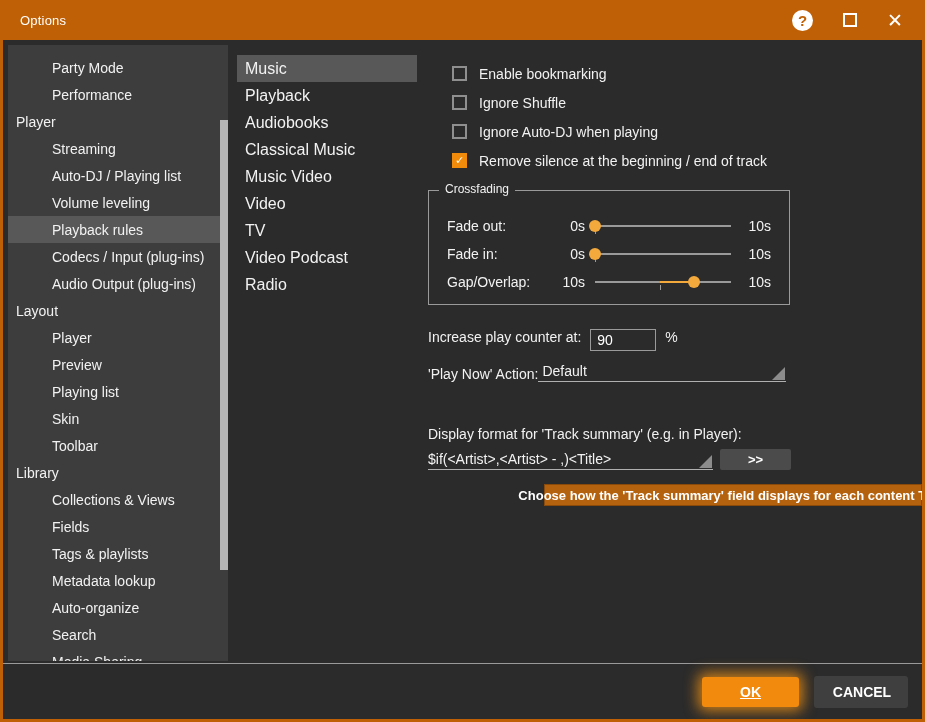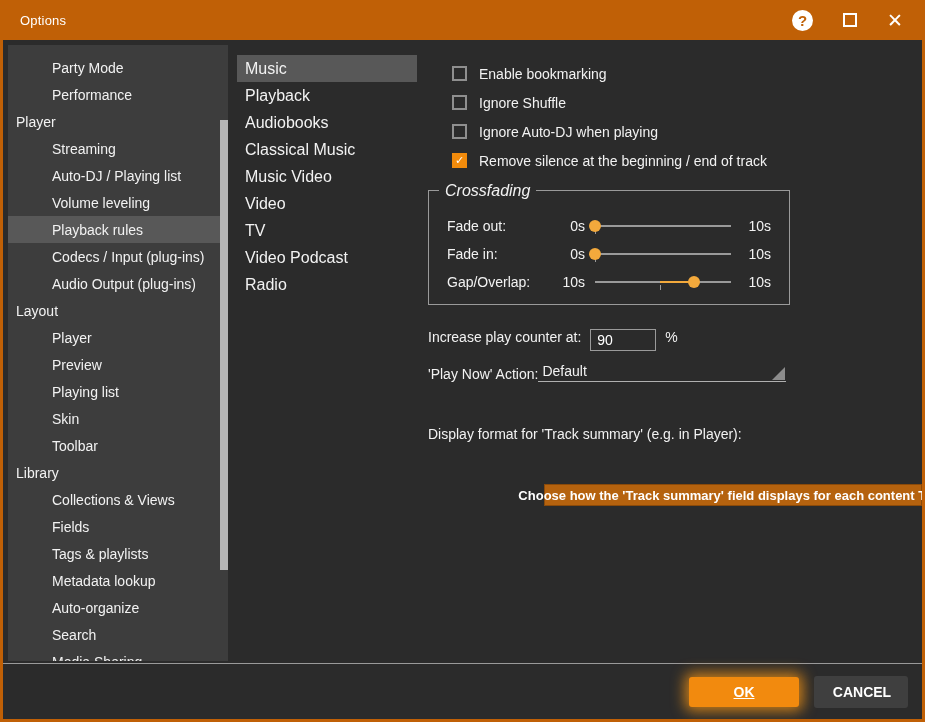--- a/index.html
+++ b/index.html
@@ -35,21 +35,21 @@
 
   
   .main{position:absolute;left:425px;top:0;right:0;height:623px;color:#f2f2f2;font-size:14px;}
   .cb-group{position:absolute;top:19px;left:0;margin-left:24px;}
   .cb-row{display:flex;align-items:center;height:29px;cursor:pointer;}
   .cb{width:15px;height:15px;border:2px solid #8f8f8f;margin-right:12px;flex:0 0 15px;display:flex;align-items:center;justify-content:center;}
   .cb.checked{border-color:#f18b0c;background:#f18b0c;color:#fff;font-size:11px;font-weight:700;line-height:1;}
 
   
   .fieldset{position:absolute;top:150px;left:0;width:362px;height:115px;border:1px solid #9a9a9a;padding:21px 18px 0 18px;}
-  .legend{position:absolute;top:-9px;left:10px;background:#2b2b2b;padding:0 6px;font-size:16px;color:#f2f2f2;font-style:italic;}
+  .legend{position:absolute;top:-9px;left:10px;background:#2b2b2b;padding:0 6px;font-size:12px;color:#f2f2f2;}
   .sl-row{display:flex;align-items:center;height:28px;}
   .sl-label{flex:0 0 106px;}
   .sl-val{flex:0 0 32px;text-align:right;}
   .sl-val.right{flex:0 0 30px;}
   .sl-track{position:relative;flex:1;height:14px;margin:0 10px;cursor:pointer;}
   .sl-line{position:absolute;left:0;right:0;top:6px;height:2px;background:#9a9a9a;}
   .sl-fill{position:absolute;top:6px;height:2px;background:#f3a93c;}
   .sl-tick{position:absolute;top:10px;width:1px;height:5px;background:#9a9a9a;}
   .sl-thumb{position:absolute;top:1px;width:12px;height:12px;border-radius:50%;background:#f3a93c;transform:translateX(-50%);cursor:grab;}
 
@@ -64,21 +64,21 @@
   .fmt-label{position:absolute;top:386px;left:0;}
   .row-format{position:absolute;top:408px;left:0;display:flex;align-items:center;}
   .dd-format{width:285px;padding-left:0;}
   .btn-more{width:71px;height:21px;margin-left:7px;background:#4b4b4b;border:none;border-radius:2px;color:#fff;font-size:13px;font-weight:700;cursor:pointer;line-height:1;}
 
   .tooltip{position:absolute;top:444px;left:116px;right:0;height:22px;background:#b5620e;border:1px solid #8a4a0a;color:#fff;font-size:13px;font-weight:700;display:flex;align-items:center;justify-content:center;white-space:nowrap;}
 
   
   .footer{position:absolute;left:0;right:0;bottom:0;height:56px;border-top:1px solid #9a9a9a;display:flex;align-items:center;justify-content:flex-end;gap:15px;padding-right:14px;background:#2b2b2b;}
   .btn{border:none;border-radius:3px;color:#fff;font-size:14px;font-weight:700;cursor:pointer;}
-  .btn-ok{width:110px;height:30px;background:#f28a0e;box-shadow:0 0 14px 4px rgba(244,148,20,.8);text-decoration:underline;}
+  .btn-ok{width:97px;height:30px;background:#f28a0e;box-shadow:0 0 14px 4px rgba(244,148,20,.8);text-decoration:underline;}
   .btn-cancel{width:94px;height:32px;background:#3f3f3f;padding-left:8px;}
 </style>
 </head>
 <body>
 
 <div class="window">
 
   <div class="titlebar">
     <span class="title">Options</span>
     <div class="tb-icons">
@@ -270,20 +270,27 @@
 
       <div class="row-playnow">
         <span>'Play Now' Action:</span>
         <div class="dd dd-playnow">
           <span>Default</span>
           <div class="dd-corner"></div>
         </div>
       </div>
 
       <div class="fmt-label">Display format for 'Track summary' (e.g. in Player):</div>
+      <div class="row-format">
+        <div class="dd dd-format">
+          <span>$if(&lt;Artist&gt;,&lt;Artist&gt; - ,)&lt;Title&gt;</span>
+          <div class="dd-corner"></div>
+        </div>
+        <button class="btn-more">&gt;&gt;</button>
+      </div>
 
       <div class="tooltip">Choose how the 'Track summary' field displays for each content Type</div>
     </div>
 
     <div class="footer">
       <button class="btn btn-ok">OK</button>
       <button class="btn btn-cancel">CANCEL</button>
     </div>
 
   </div>

